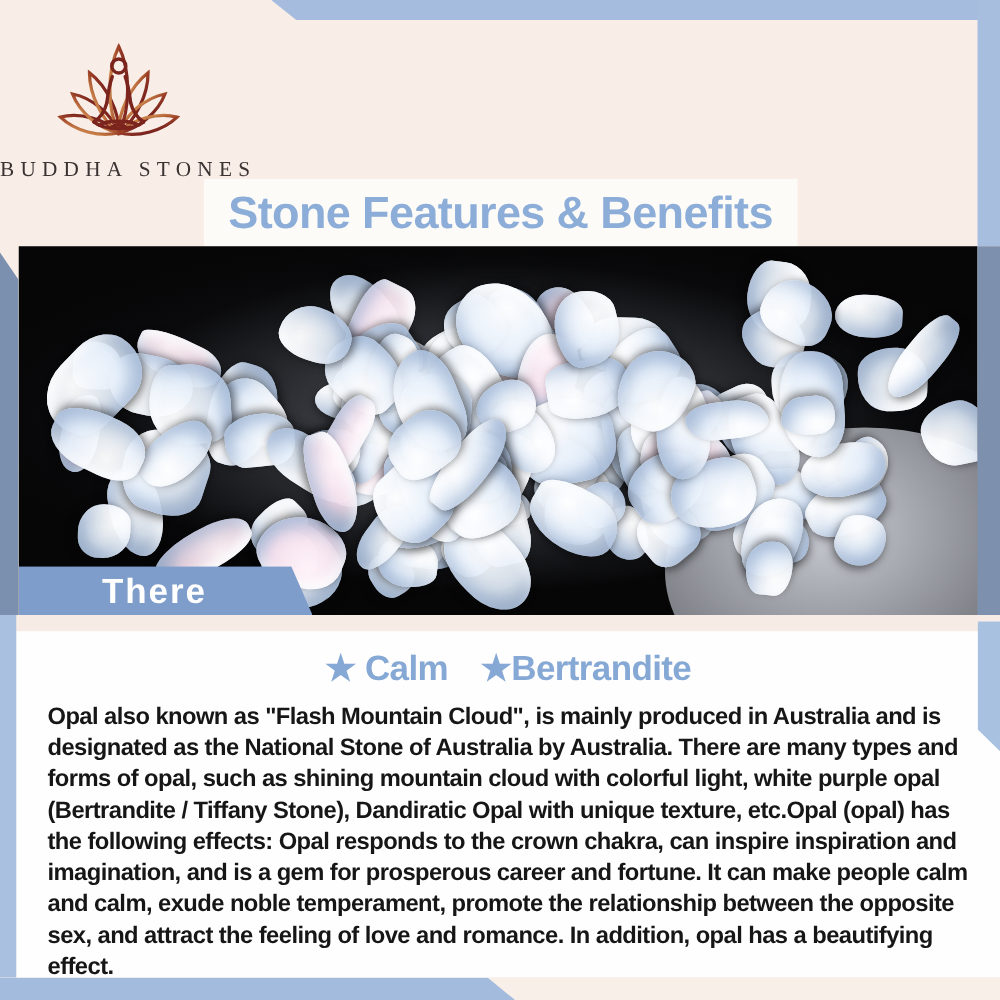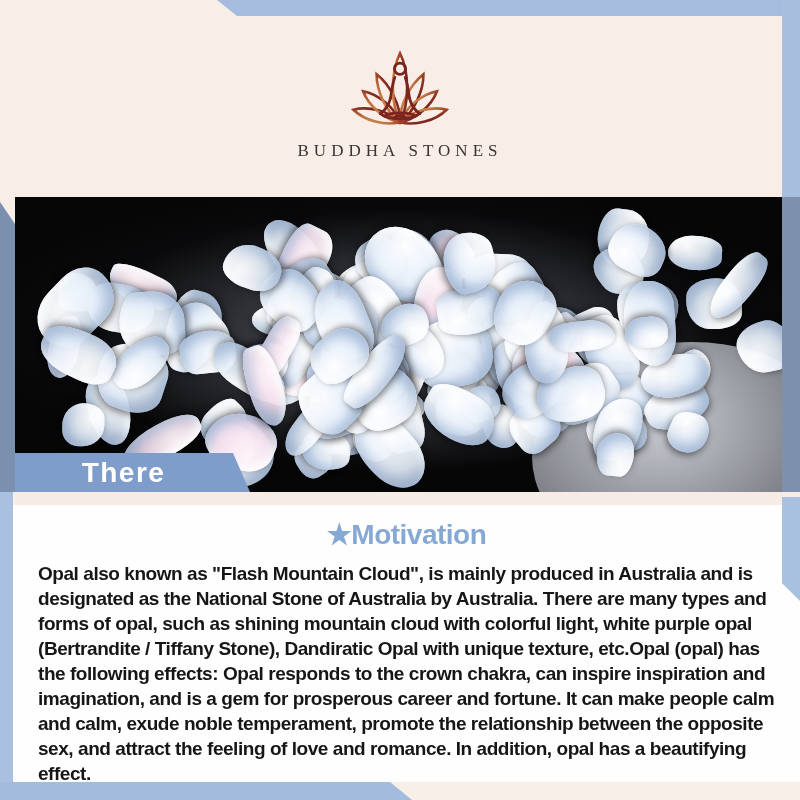--- a/index.html
+++ b/index.html
@@ -9,21 +9,21 @@
   .top-band{position:absolute;top:0;left:217px;right:0;height:16px;background:#a6bcdf;clip-path:polygon(0 0,100% 0,100% 100%,20px 100%)}
   .right-top-band{position:absolute;top:0;right:0;width:18px;height:197px;background:#a8bedf}
   .left-band-slate{position:absolute;left:0;top:200px;width:15px;height:292px;background:#7b90ae;clip-path:polygon(0 2px,100% 24px,100% 100%,0 100%)}
   .right-band-slate{position:absolute;right:0;top:197px;width:18px;height:295px;background:#7d90ad}
   .left-band-peri{position:absolute;left:0;top:492px;width:13px;height:308px;background:#a9c0e0}
   .right-band-peri{position:absolute;right:0;top:497px;width:18px;height:104px;background:#a9c1e1;clip-path:polygon(0 0,100% 0,100% 100%,0 83%)}
   .bottom-cream{position:absolute;left:0;bottom:0;width:100%;height:18px;background:#f8efe9}
   .bottom-band{position:absolute;left:0;bottom:0;width:100%;height:18px;background:#a3bbdd;clip-path:polygon(0 0,390px 0,412px 100%,0 100%)}
 
   
-  .logo-wrap{position:absolute;top:36px;left:0;width:100%;text-align:center}
+  .logo-wrap{position:absolute;top:20px;left:0;width:100%;}
   .brand{margin:1px 0 0;font-family:"Liberation Serif",serif;font-size:17px;font-weight:500;letter-spacing:5px;color:#3a3332}
 
   
   .banner{position:absolute;left:163px;top:143px;width:475px;height:54px;background:#fdfbf8;display:flex;align-items:center;justify-content:center}
   .banner h1{margin:0;font-size:36px;font-weight:bold;color:#8cadd8;letter-spacing:-.5px;white-space:nowrap}
 
   
   .photo{position:absolute;left:15px;top:197px;width:767px;height:295px;overflow:hidden;background:radial-gradient(ellipse 70% 60% at 50% 45%,#17181c,#060607 80%)}
   .glow{position:absolute;left:8%;top:4%;width:84%;height:90%;background:radial-gradient(ellipse at 50% 50%,rgba(205,215,232,.35),rgba(205,215,232,0) 70%)}
   .plate{position:absolute;right:-70px;bottom:-80px;width:320px;height:230px;border-radius:50%;background:radial-gradient(ellipse at 40% 35%,rgba(212,215,222,.95),rgba(148,151,158,.85) 55%,rgba(90,92,98,0) 76%)}
@@ -73,20 +73,23 @@
         <path d="M99,72 C97,80 93,86 87,90"></path>
         <path d="M121,72 C123,80 127,86 133,90"></path>
         <path d="M87,90 C96,98 124,98 133,90"></path>
         <path d="M92,93 C98,88 122,88 128,93"></path>
         <path d="M103,95.5 C106,91.5 114,91.5 117,95.5"></path>
       </g>
     </svg>
     <div class="brand">BUDDHA STONES</div>
   </div>
 
+  <div class="banner">
+    <h1>Stone Features &amp; Benefits</h1>
+  </div>
 
   <div class="photo" id="stones">
     <div class="glow"></div>
     <div class="plate"></div>
   <div class="stone" style="left: 279.8px; top: 245.7px; width: 36.1px; height: 32.7px; transform: rotate(58deg); border-radius: 47% 38% 51% 44% / 66% 51% 42% 47%; background: radial-gradient(circle at 35% 30%, rgba(255, 255, 255, 0.97), rgba(228, 238, 250, 0.92) 55%, rgba(176, 196, 224, 0.8)); box-shadow: rgba(5, 5, 8, 0.5) 0px 3px 7px, rgba(148, 172, 205, 0.6) -5px -7px 12px inset, rgba(255, 255, 255, 0.95) 4px 5px 9px inset;"></div>
       <div class="stone" style="left: 195.5px; top: 222.3px; width: 60.1px; height: 67.4px; transform: rotate(329deg); border-radius: 54% 40% 52% 53% / 62% 65% 44% 40%; background: radial-gradient(circle at 35% 30%, rgba(255, 255, 255, 0.97), rgba(228, 238, 250, 0.92) 55%, rgba(176, 196, 224, 0.8)); box-shadow: rgba(5, 5, 8, 0.5) 0px 3px 7px, rgba(148, 172, 205, 0.6) -5px -7px 12px inset, rgba(255, 255, 255, 0.95) 4px 5px 9px inset;"></div>
       <div class="stone" style="left: 299.5px; top: 212.6px; width: 57.1px; height: 45.2px; transform: rotate(7deg); border-radius: 63% 65% 57% 37% / 37% 44% 59% 36%; background: radial-gradient(circle at 35% 30%, rgba(255, 255, 255, 0.97), rgba(228, 238, 250, 0.92) 55%, rgba(176, 196, 224, 0.8)); box-shadow: rgba(5, 5, 8, 0.5) 0px 3px 7px, rgba(148, 172, 205, 0.6) -5px -7px 12px inset, rgba(255, 255, 255, 0.95) 4px 5px 9px inset;"></div>
       <div class="stone" style="left: 312.9px; top: 138px; width: 61.7px; height: 39.2px; transform: rotate(265deg); border-radius: 49% 61% 49% 38% / 44% 56% 39% 64%; background: radial-gradient(circle at 35% 30%, rgba(255, 255, 255, 0.97), rgba(228, 238, 250, 0.92) 55%, rgba(176, 196, 224, 0.8)); box-shadow: rgba(5, 5, 8, 0.5) 0px 3px 7px, rgba(148, 172, 205, 0.6) -5px -7px 12px inset, rgba(255, 255, 255, 0.95) 4px 5px 9px inset;"></div>
       <div class="stone" style="left: 497.6px; top: 176.3px; width: 64.3px; height: 61px; transform: rotate(72deg); border-radius: 54% 66% 63% 52% / 35% 55% 41% 44%; background: radial-gradient(circle at 35% 30%, rgba(255, 255, 255, 0.97), rgba(228, 238, 250, 0.92) 55%, rgba(176, 196, 224, 0.8)); box-shadow: rgba(5, 5, 8, 0.5) 0px 3px 7px, rgba(148, 172, 205, 0.6) -5px -7px 12px inset, rgba(255, 255, 255, 0.95) 4px 5px 9px inset;"></div>
       <div class="stone" style="left: 273.1px; top: 173.6px; width: 84.6px; height: 38.3px; transform: rotate(71deg); border-radius: 54% 65% 51% 47% / 57% 59% 41% 62%; background: radial-gradient(circle at 35% 30%, rgba(255, 255, 255, 0.97), rgba(228, 238, 250, 0.92) 55%, rgba(176, 196, 224, 0.8)); box-shadow: rgba(5, 5, 8, 0.5) 0px 3px 7px, rgba(148, 172, 205, 0.6) -5px -7px 12px inset, rgba(255, 255, 255, 0.95) 4px 5px 9px inset;"></div>
@@ -240,21 +243,22 @@
   <div class="right-band-slate"></div>
 
   <div class="ribbon">
     <span>There</span>
   </div>
 
   <div class="cream-strip"></div>
 
   <div class="content">
     <div class="benefits">
-      <span class="benefit">★Motivation</span>
+      <span class="benefit">★ Calm</span>
+      <span class="benefit">★Bertrandite</span>
     </div>
     <p class="desc">Opal also known as "Flash Mountain Cloud", is mainly produced in Australia and is designated as the National Stone of Australia by Australia. There are many types and forms of opal, such as shining mountain cloud with colorful light, white purple opal (Bertrandite / Tiffany Stone), Dandiratic Opal with unique texture, etc.Opal (opal) has the following effects: Opal responds to the crown chakra, can inspire inspiration and imagination, and is a gem for prosperous career and fortune. It can make people calm and calm, exude noble temperament, promote the relationship between the opposite sex, and attract the feeling of love and romance. In addition, opal has a beautifying effect.</p>
   </div>
 
   <div class="left-band-peri"></div>
   <div class="right-band-peri"></div>
   <div class="bottom-cream"></div>
   <div class="bottom-band"></div>
 
 </div>

